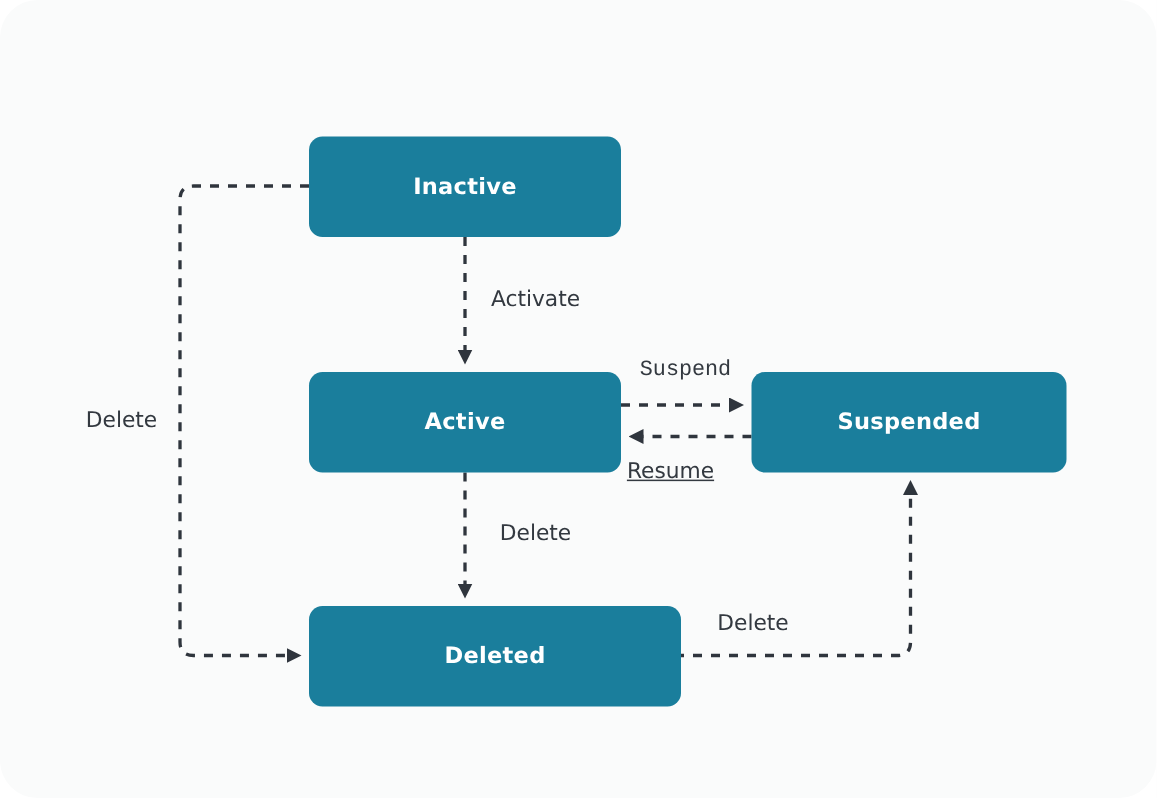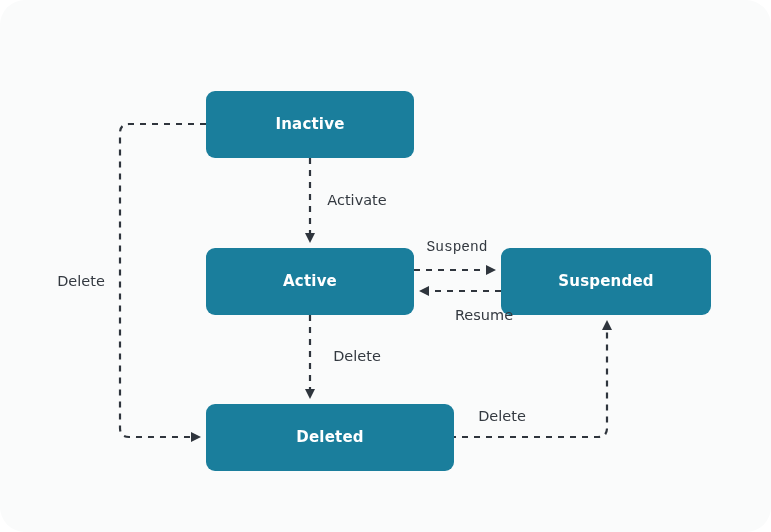--- a/index.html
+++ b/index.html
@@ -105,21 +105,21 @@
   </div>
 
   <div class="node" style="left:206px; top:404px; width:248px; height:67px; background:#1a7e9c;">
     <span class="node-label">Deleted</span>
   </div>
 
   <div class="edge-label" style="left:357px; top:200px;text-align:right;">Activate</div>
 
   <div class="edge-label" style="left:457px; top:247px;font-family:Liberation Mono, monospace;">Suspend</div>
 
-  <div class="edge-label" style="left:484px; top:315px;">Resume</div>
+  <div class="edge-label" style="left:447px; top:315px;text-decoration:underline;">Resume</div>
 
   <div class="edge-label" style="left:357px; top:356px;">Delete</div>
 
   <div class="edge-label" style="left:81px; top:281px;">Delete</div>
 
   <div class="edge-label" style="left:502px; top:416px;">Delete</div>
 
 </div>
 
 </body></html>

